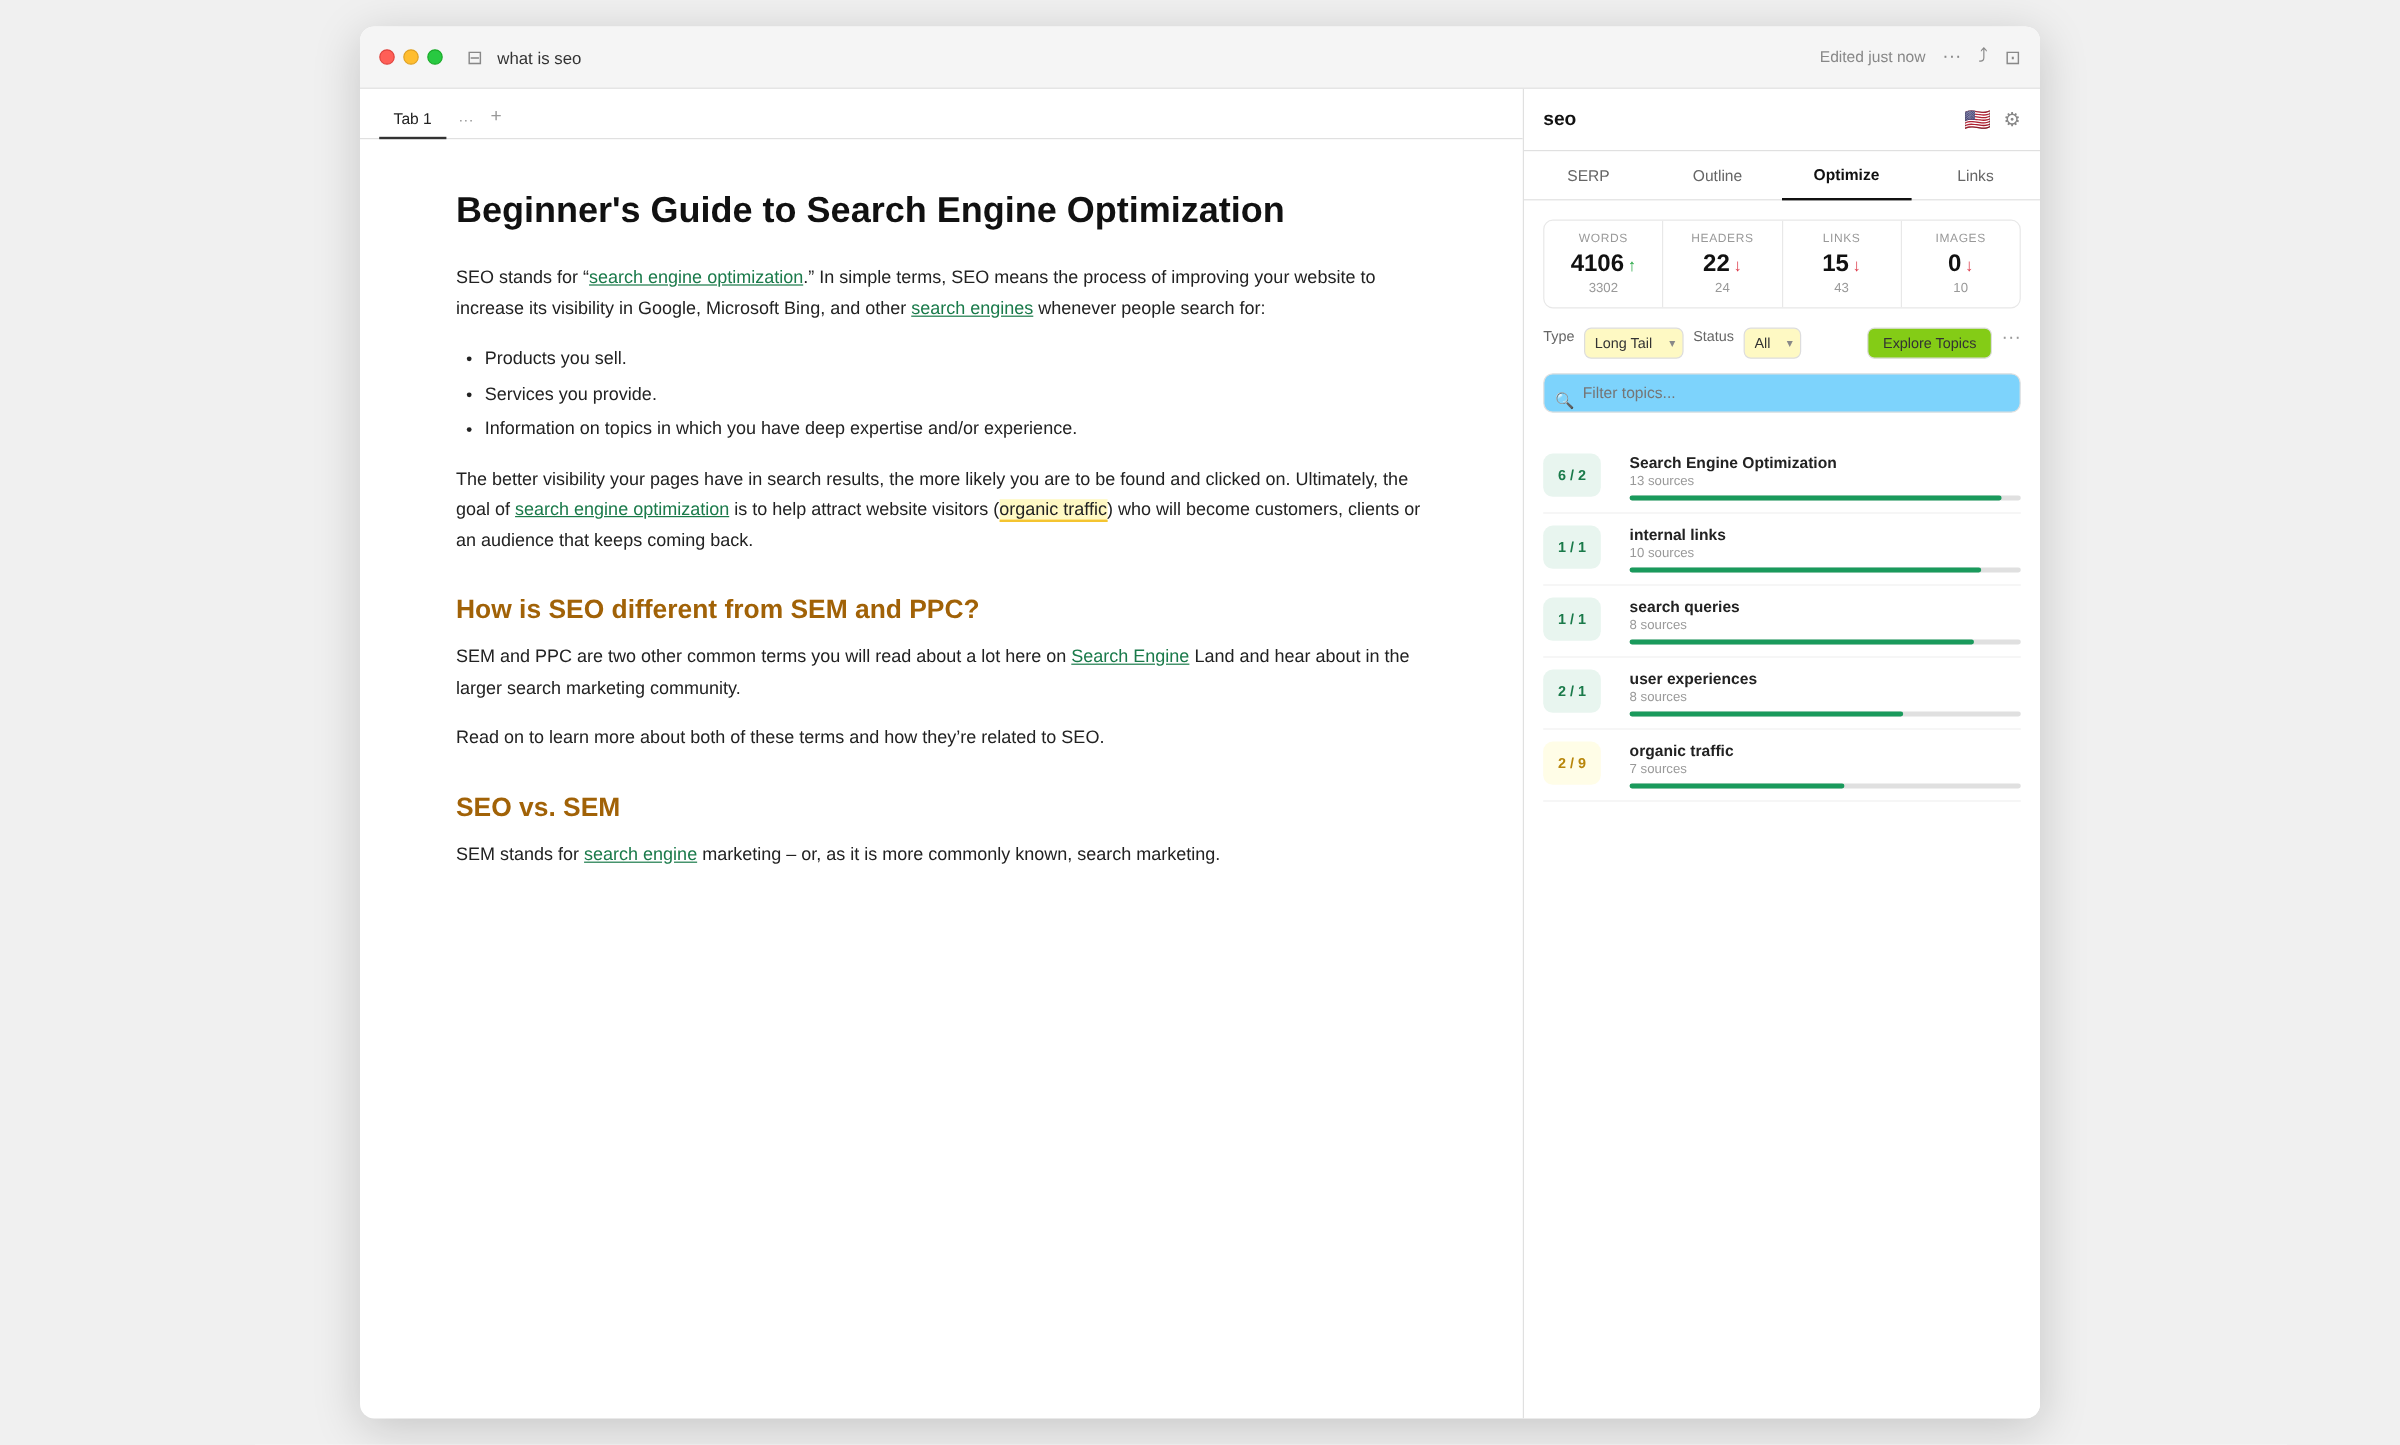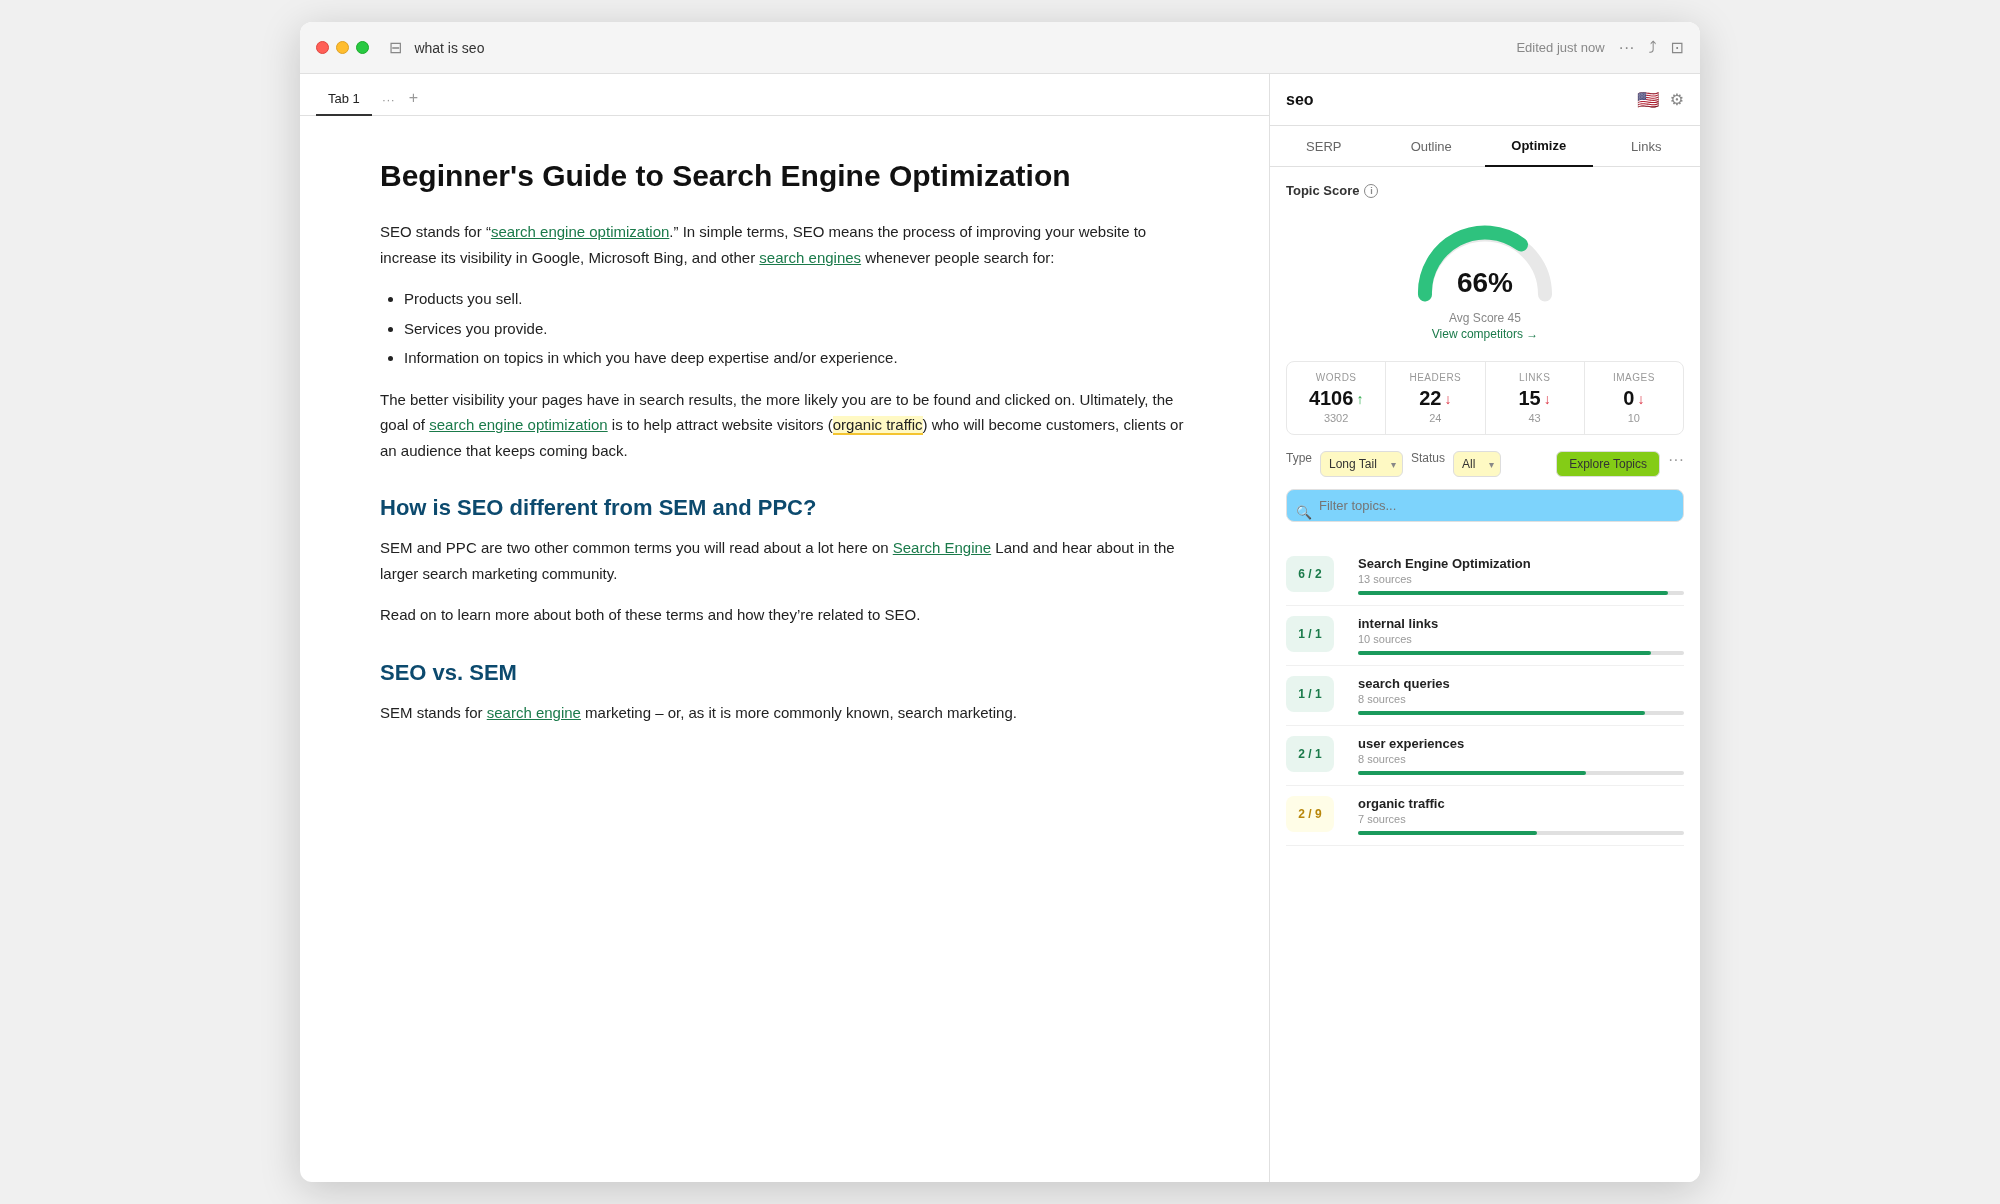--- a/index.html
+++ b/index.html
@@ -123,21 +123,21 @@
     .editor-content h1 {
       font-size: 30px;
       font-weight: 700;
       color: #111;
       line-height: 1.3;
       margin-bottom: 24px;
     }
     .editor-content h2 {
       font-size: 22px;
       font-weight: 700;
-      color: #0c4a6e;
+      color: #a16207;
       margin-top: 32px;
       margin-bottom: 14px;
     }
     .editor-content p {
       font-size: 15px;
       color: #222;
       line-height: 1.7;
       margin-bottom: 16px;
     }
     .editor-content ul {
@@ -524,39 +524,20 @@
 
       <div class="panel-tabs">
         <div class="panel-tab">SERP</div>
         <div class="panel-tab">Outline</div>
         <div class="panel-tab active">Optimize</div>
         <div class="panel-tab">Links</div>
       </div>
 
       <div class="panel-body">
 
-        <div class="topic-score-section">
-          <div class="topic-score-label">
-            <span>Topic Score</span>
-            <span class="info-icon">i</span>
-          </div>
-          <div class="gauge-container">
-            <svg class="gauge-svg" viewBox="0 0 160 90">
-
-              <path d="M 20 80 A 60 60 0 0 1 140 80" fill="none" stroke="#e8e8e8" stroke-width="14" stroke-linecap="round"></path>
-
-              <path d="M 20 80 A 60 60 0 0 1 116 30" fill="none" stroke="#2ec27e" stroke-width="14" stroke-linecap="round"></path>
-            </svg>
-            <div class="gauge-center-text">
-              <div class="gauge-percent">66%</div>
-            </div>
-          </div>
-          <div class="avg-score">Avg Score 45</div>
-          <div class="view-competitors">View competitors →</div>
-        </div>
 
         <div class="stats-row">
           <div class="stat-item">
             <div class="stat-label">WORDS</div>
             <div class="stat-value">
               <span>4106</span>
               <span class="stat-arrow-up">↑</span>
             </div>
             <div class="stat-sub">3302</div>
           </div>

